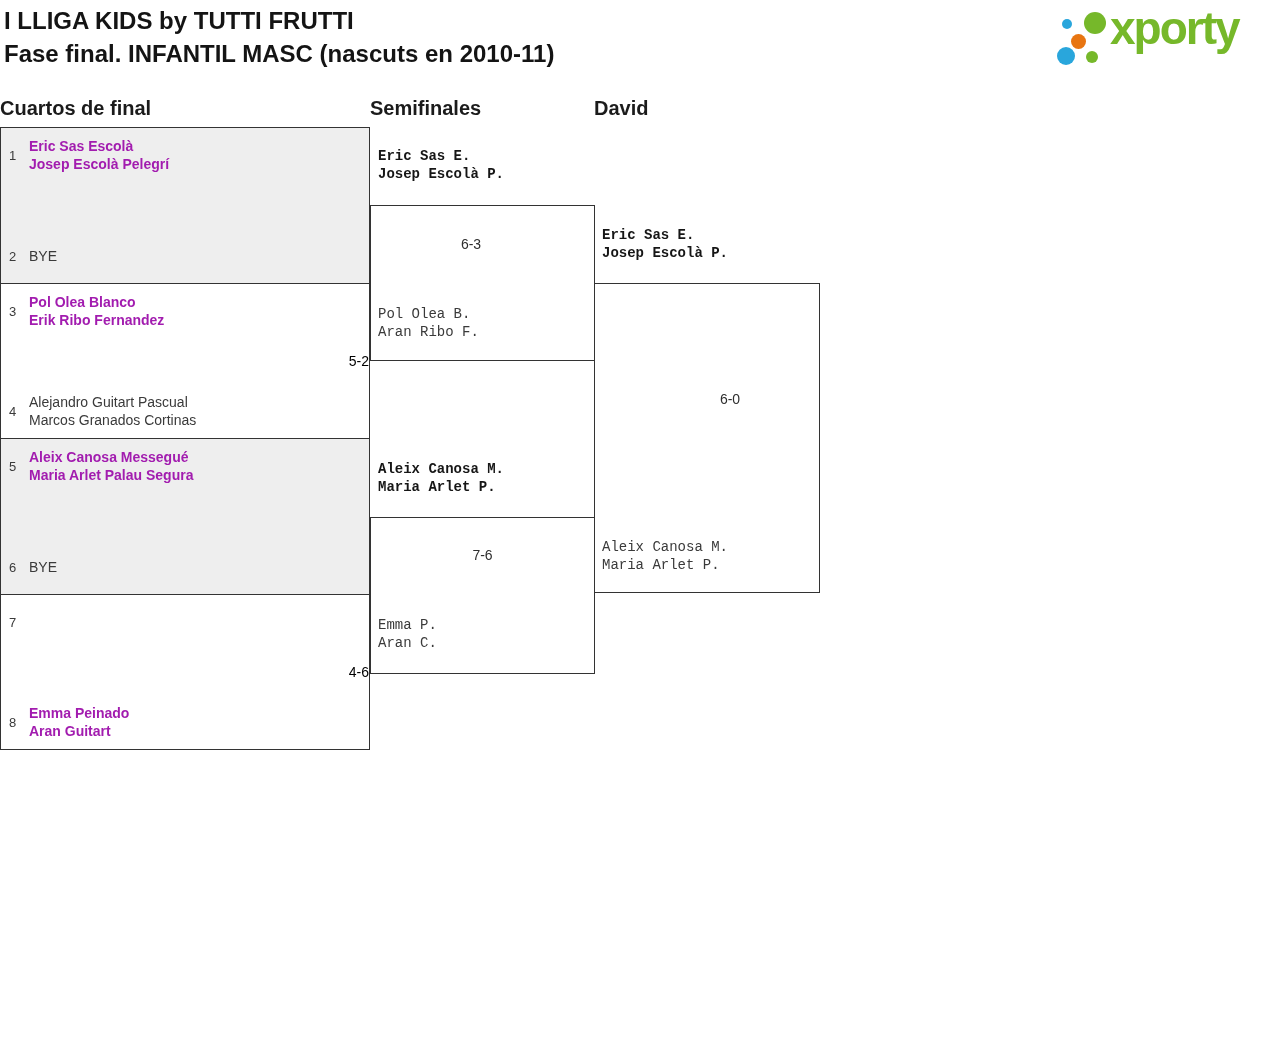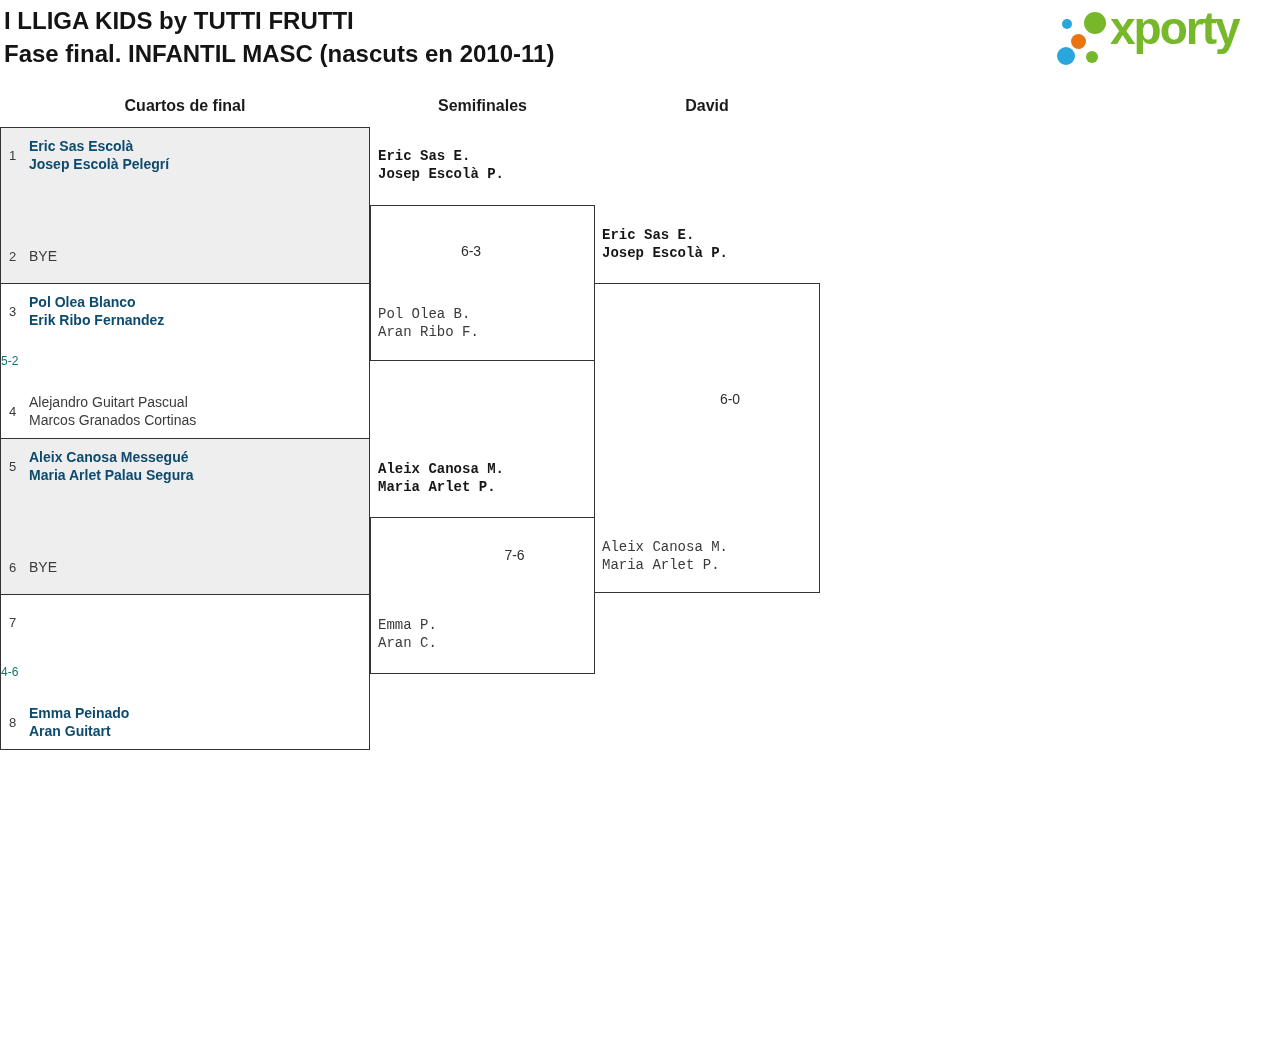--- a/index.html
+++ b/index.html
@@ -7,31 +7,31 @@
     position:relative;width:1280px;height:1048px;background:#ffffff;
     font-family:"Liberation Sans",sans-serif;color:#222;overflow:hidden;
   }
   
   .page-title{position:absolute;left:4px;top:4px;font-size:24px;line-height:33px;font-weight:bold;color:#141414;letter-spacing:0;}
   
   .logo{position:absolute;left:1048px;top:8px;width:228px;height:64px;cursor:pointer;}
   .dot{position:absolute;border-radius:50%;}
   .logo-text{position:absolute;left:62px;top:-12px;font-size:46px;font-weight:bold;letter-spacing:-2px;line-height:64px;color:#76b82a;}
   
-  .round-header{position:absolute;top:97px;height:20px;font-size:16px;font-weight:bold;color:#1b1b1b;text-align:center;}
+  .round-header{position:absolute;top:97px;height:20px;font-size:20px;font-weight:bold;color:#1b1b1b;}
   
   .match-box{position:absolute;left:0;width:370px;border:1px solid #333;box-sizing:border-box;background:#fff;}
   .match-box.grey{background:#eeeeee;}
   .entry{position:absolute;left:0;right:0;display:flex;align-items:center;min-height:36px;padding:0 8px;box-sizing:border-box;}
   .entry-top{top:9px;}
   .entry-bottom{bottom:9px;}
   .seed{width:20px;flex:0 0 20px;font-size:13px;color:#3a3a3a;}
   .names{font-size:14px;line-height:18px;color:#3a3a3a;}
-  .names.winner{font-weight:bold;color:#0c4a6e;}
-  .score-center{position:absolute;left:0;width:100%;top:50%;transform:translateY(-50%);text-align:left;font-size:12px;color:#0f766e;}
+  .names.winner{font-weight:bold;color:#a21caf;}
+  .score-center{position:absolute;left:0;width:100%;top:50%;transform:translateY(-50%);text-align:right;font-size:14px;color:#000000;}
   
   .conn-box{position:absolute;border:1px solid #333;box-sizing:border-box;background:transparent;}
   .team-block{position:absolute;font-size:14px;line-height:18px;color:#3a3a3a;z-index:2;font-family:Liberation Mono, monospace;}
   .team-block.winner{font-weight:bold;color:#161616;}
   .abs-score{position:absolute;text-align:center;font-size:14px;color:#2e2e2e;z-index:2;}
 </style>
 </head>
 <body>
 
 <div class="canvas">
@@ -120,32 +120,32 @@
         <div>Aran Guitart</div>
       </div>
     </div>
   </div>
 
   <div class="conn-box" style="left:370px;top:205px;width:225px;height:156px;"></div>
   <div class="team-block winner" style="left:378px;top:147px;">
     <div>Eric Sas E.</div>
     <div>Josep Escolà P.</div>
   </div>
-  <div class="abs-score" style="left:370px;top:236px;width:202px;margin-top:7px;">6-3</div>
+  <div class="abs-score" style="left:370px;top:236px;width:202px;">6-3</div>
   <div class="team-block" style="left:378px;top:305px;">
     <div>Pol Olea B.</div>
     <div>Aran Ribo F.</div>
   </div>
 
   <div class="conn-box" style="left:370px;top:517px;width:225px;height:157px;"></div>
   <div class="team-block winner" style="left:378px;top:460px;">
     <div>Aleix Canosa M.</div>
     <div>Maria Arlet P.</div>
   </div>
-  <div class="abs-score" style="left:370px;top:547px;width:225px;padding-left:32px;">7-6</div>
+  <div class="abs-score" style="left:370px;top:547px;width:225px;">7-6</div>
   <div class="team-block" style="left:378px;top:616px;">
     <div>Emma P.</div>
     <div>Aran C.</div>
   </div>
 
   <div class="conn-box" style="left:594px;top:283px;width:226px;height:310px;"></div>
   <div class="team-block winner" style="left:602px;top:226px;">
     <div>Eric Sas E.</div>
     <div>Josep Escolà P.</div>
   </div>

